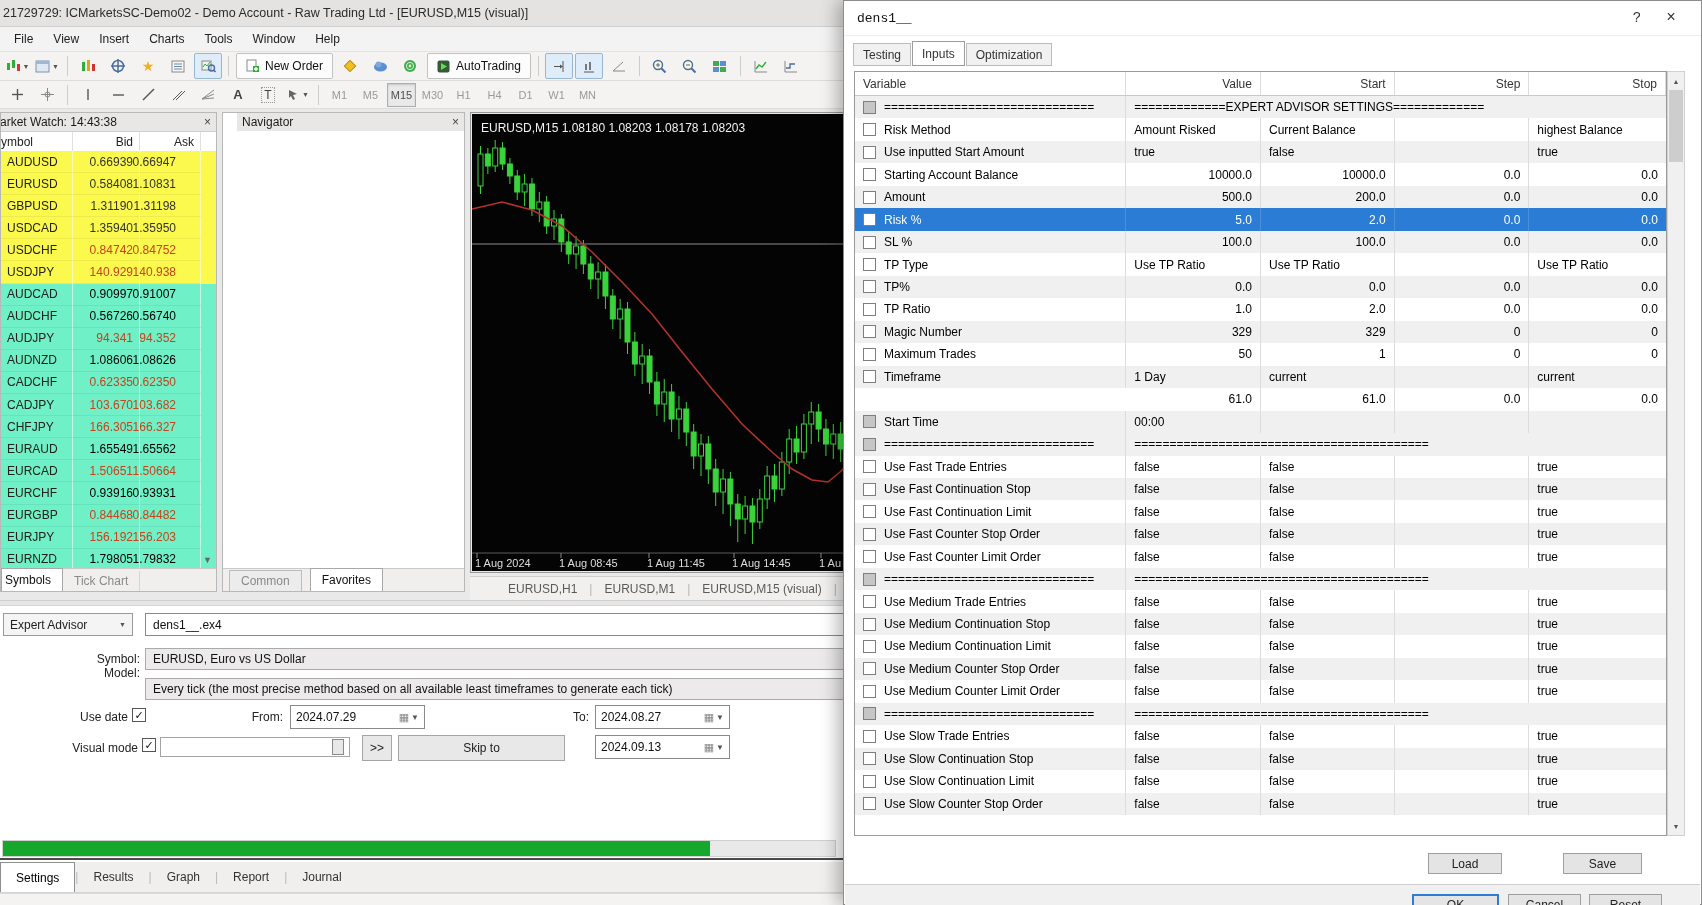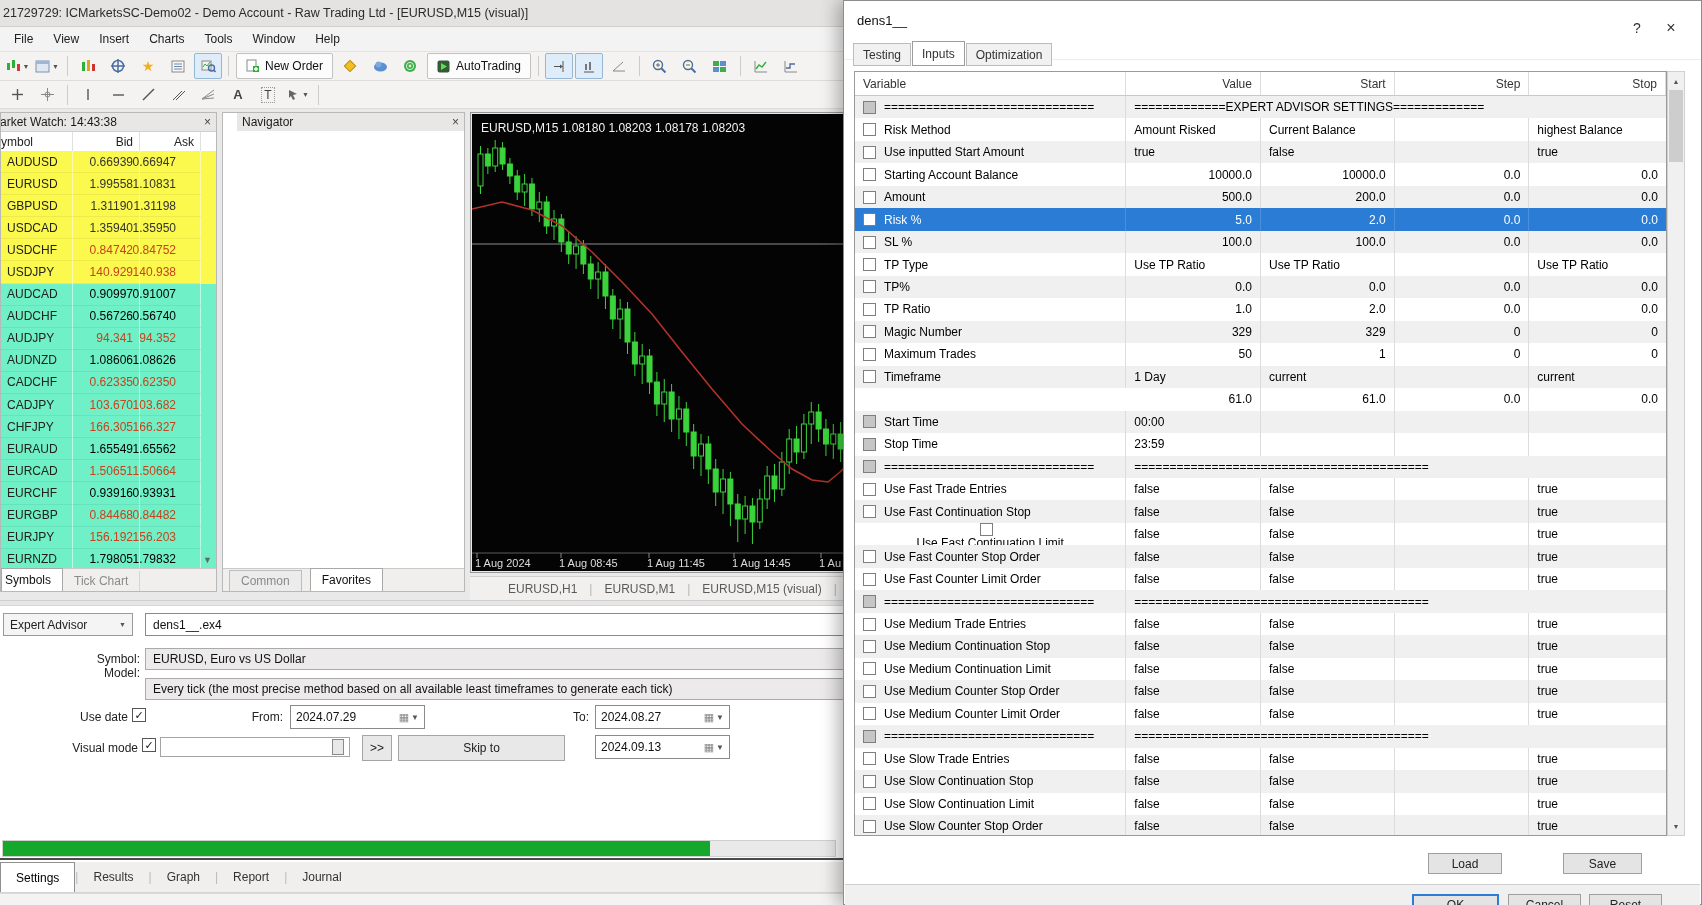--- a/index.html
+++ b/index.html
@@ -75,21 +75,21 @@
   .progress-fill{height:100%;background:#16a82d;}
   .tester-line{position:absolute;left:0;top:252px;width:843px;height:2px;background:#4a4a4a;}
   .tester-tabs{position:absolute;left:0;top:256px;width:1702px;height:31px;background:#f0efee;border-bottom:1px solid #d5d5d5;display:flex;align-items:stretch;box-sizing:border-box;}
   .ttab{display:flex;align-items:center;padding:0 15px;color:#333;}
   .ttab.active{background:#fff;border:1px solid #8f8f8f;border-bottom:none;color:#000;}
   .ttab-sep{display:flex;align-items:center;color:#bbb;}
   .statusbar{position:absolute;left:0;top:287px;width:1702px;height:12px;background:#f4f3f2;border-top:1px solid #dadada;box-sizing:border-box;}
 
   
   .dialog{position:absolute;left:843px;top:0;width:859px;height:905px;background:#fff;border:1px solid #8c8c8c;box-sizing:border-box;box-shadow:-6px 0 16px rgba(0,0,0,.28);z-index:50;}
-  .dialog-title{height:34px;display:flex;padding:12px 13px;font-size:13px;color:#111;border-bottom:1px solid #ededed;}
+  .dialog-title{height:34px;display:flex;align-items:center;padding:0 13px;font-size:13px;color:#111;border-bottom:1px solid #ededed;font-family:Liberation Mono, monospace;}
   .dlg-titlebtn{width:34px;height:30px;display:flex;align-items:center;justify-content:center;color:#333;font-size:14px;}
   .dlg-help{margin-left:auto;}
   .dlg-tabs{position:absolute;left:9px;top:41px;display:flex;align-items:flex-end;height:24px;}
   .dtab{padding:4px 9px 3px;border:1px solid #bcbcbc;background:#f1f1f1;color:#333;margin-right:1px;}
   .dtab.active{background:#fff;border-color:#9c9c9c;padding-top:5px;padding-bottom:4px;position:relative;z-index:2;}
   .dlg-table{position:absolute;left:10px;top:70px;width:813px;height:765px;border:1px solid #9a9a9a;background:#fff;box-sizing:border-box;overflow:hidden;}
   .dhead{display:flex;height:23px;border-bottom:1px solid #c9c9c9;align-items:center;color:#333;background:#fff;}
   .dh{box-sizing:border-box;height:100%;display:flex;align-items:center;border-right:1px solid #dcdcdc;padding:0 8px;}
   .dh.num{justify-content:flex-end;}
   .drow{display:flex;height:22.48px;align-items:stretch;font-size:12px;color:#000;}
@@ -324,20 +324,31 @@
     <div class="tbtn">
       <span style="color:#444;font-size:12px;border:1px dotted #999;padding:0 2px;">T</span>
     </div>
     <div class="tbtn">
       <svg width="13" height="13" viewBox="0 0 13 13">
           <polygon points="2,2 10,6 6,7 8,11 6,12 4,8 2,10" fill="#666"></polygon>
         </svg>
       <span class="caret">▼</span>
     </div>
     <div class="tsep"></div>
+    <div id="timeframes" style="display:flex;align-items:center;">
+        <div class="tf">M1</div>
+        <div class="tf">M5</div>
+        <div class="tf active">M15</div>
+        <div class="tf">M30</div>
+        <div class="tf">H1</div>
+        <div class="tf">H4</div>
+        <div class="tf">D1</div>
+        <div class="tf">W1</div>
+        <div class="tf">MN</div>
+      </div>
   </div>
 
   <div class="panel mw">
     <div class="panel-header">
       <span class="clip-title">Market Watch: 14:43:38</span>
       <span class="panel-close">×</span>
     </div>
     <div class="mw-colhead" id="mw-colhead">
         <div class="mw-ch" style="width: 72px;">
           <span style="margin-left: -14px; padding-left: 6px;">Symbol</span>
@@ -350,21 +361,21 @@
         </div>
       </div>
     <div class="mw-rows" id="mw-rows">
         <div class="mw-row yellow">
           <div class="mw-cell mw-sym">AUDUSD</div>
           <div class="mw-cell mw-bid t-flat">0.66939</div>
           <div class="mw-cell mw-ask t-flat">0.66947</div>
         </div>
         <div class="mw-row yellow">
           <div class="mw-cell mw-sym">EURUSD</div>
-          <div class="mw-cell mw-bid t-flat">1.99558</div>
+          <div class="mw-cell mw-bid t-flat">0.58408</div>
           <div class="mw-cell mw-ask t-flat">1.10831</div>
         </div>
         <div class="mw-row yellow">
           <div class="mw-cell mw-sym">GBPUSD</div>
           <div class="mw-cell mw-bid t-flat">1.31190</div>
           <div class="mw-cell mw-ask t-flat">1.31198</div>
         </div>
         <div class="mw-row yellow">
           <div class="mw-cell mw-sym">USDCAD</div>
           <div class="mw-cell mw-bid t-flat">1.35940</div>
@@ -835,30 +846,20 @@
           <div class="drow odd">
             <div class="dc" style="width: 272px;">
               <span class="dcb gray"></span>
               <span>Start Time</span>
             </div>
             <div class="dc" style="width: 135px;">00:00</div>
             <div class="dc" style="width: 134px;"></div>
             <div class="dc" style="width: 135px;"></div>
             <div class="dc" style="width: 137px; border-right: none;"></div>
           </div>
-          <div class="drow">
-            <div class="dc" style="width: 272px;">
-              <span class="dcb gray"></span>
-              <span>Stop Time</span>
-            </div>
-            <div class="dc" style="width: 135px;">23:59</div>
-            <div class="dc" style="width: 134px;"></div>
-            <div class="dc" style="width: 135px;"></div>
-            <div class="dc" style="width: 137px; border-right: none;"></div>
-          </div>
           <div class="drow odd">
             <div class="dc" style="width: 272px;">
               <span class="dcb gray"></span>
               <span>==============================</span>
             </div>
             <div class="dc" style="width: 541px; border-right: none;">==========================================</div>
           </div>
           <div class="drow">
             <div class="dc" style="width: 272px;">
               <span class="dcb"></span>
@@ -873,21 +874,21 @@
             <div class="dc" style="width: 272px;">
               <span class="dcb"></span>
               <span>Use Fast Continuation Stop</span>
             </div>
             <div class="dc" style="width: 135px;">false</div>
             <div class="dc" style="width: 134px;">false</div>
             <div class="dc" style="width: 135px;"></div>
             <div class="dc" style="width: 137px; border-right: none;">true</div>
           </div>
           <div class="drow">
-            <div class="dc" style="width: 272px; flex-direction: column;">
+            <div class="dc" style="width: 272px;">
               <span class="dcb"></span>
               <span>Use Fast Continuation Limit</span>
             </div>
             <div class="dc" style="width: 135px;">false</div>
             <div class="dc" style="width: 134px;">false</div>
             <div class="dc" style="width: 135px;"></div>
             <div class="dc" style="width: 137px; border-right: none;">true</div>
           </div>
           <div class="drow odd">
             <div class="dc" style="width: 272px;">

